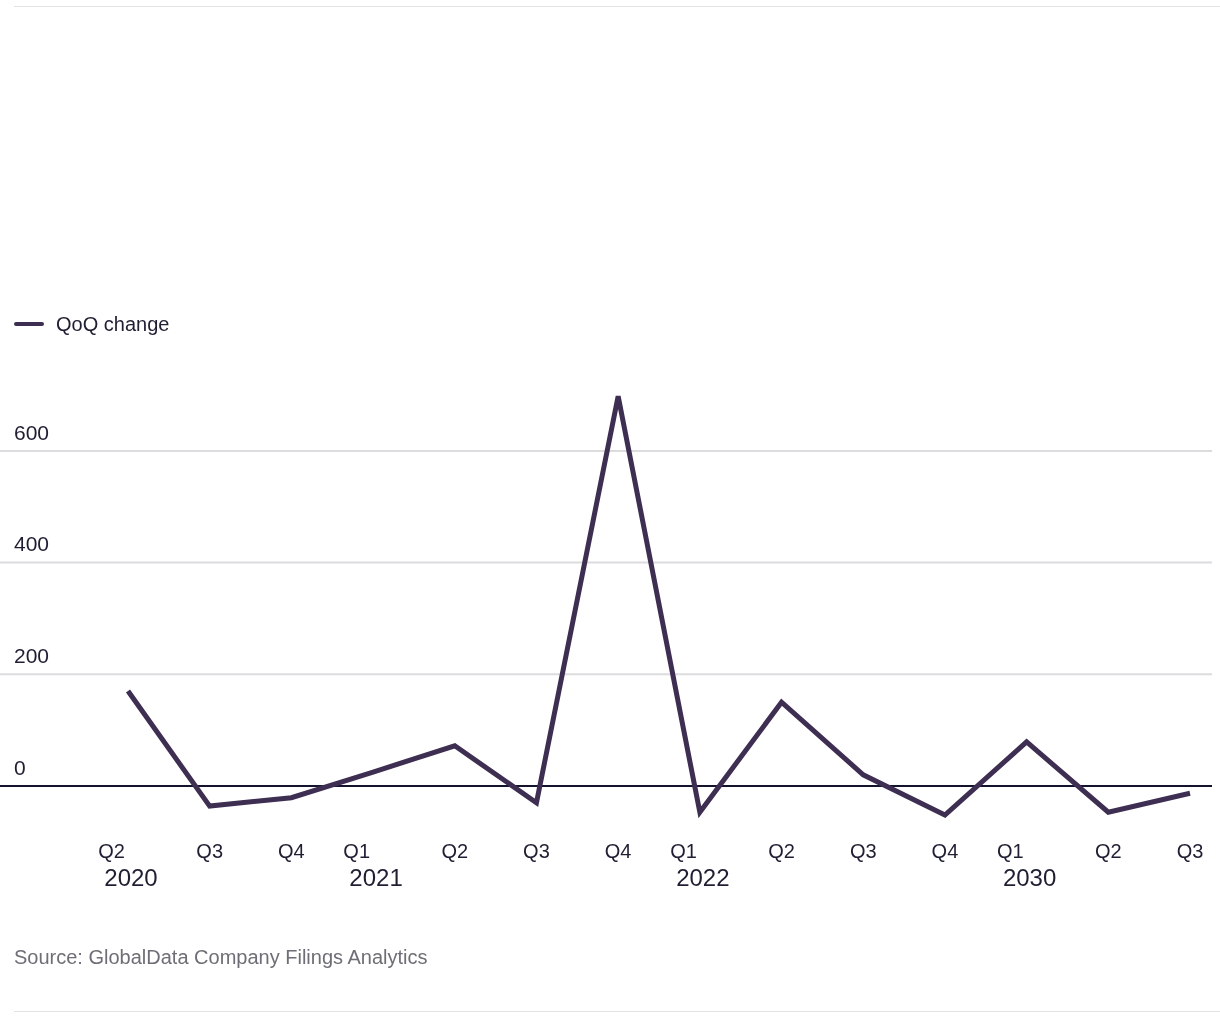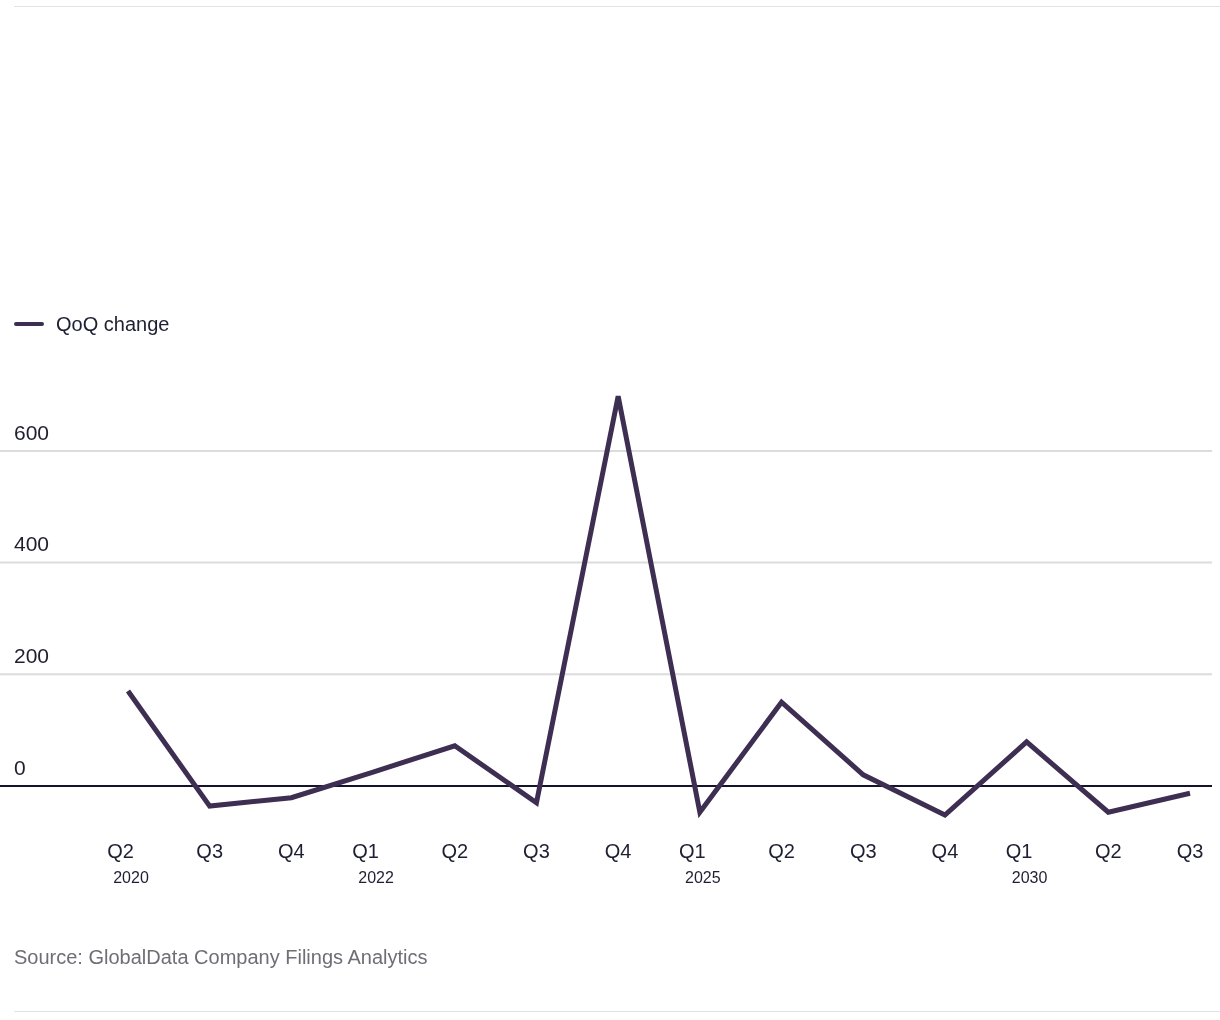--- a/index.html
+++ b/index.html
@@ -117,21 +117,21 @@
     top: 0;
     text-align: left;
     transform: translateX(-50%);
     font-size: 20px;
     color: #1f1f33;
     line-height: 26px;
     white-space: nowrap;
   }
   .xtick .yr {
     display: block;
-    font-size: 16px;
+    font-size: 24px;
     color: #1f1f33;
     line-height: 28px;
     margin-left: 6px;
   }
   .source {
     position: absolute;
     top: 945px;
     left: 14px;
     font-size: 20px;
     color: #6e6e76;
@@ -172,25 +172,25 @@
       <g id="series-group">
           <polyline points="128,311.055 209.69230769230768,426.106 291.38461538461536,417.7285 373.0769230769231,392.0375 454.7692307692308,365.788 536.4615384615385,422.755 618.1538461538462,16.16700000000003 699.8461538461538,432.2495 781.5384615384615,322.225 863.2307692307693,394.83 944.9230769230769,435.04200000000003 1026.6153846153848,361.87850000000003 1108.3076923076924,432.2495 1190,413.2605" fill="none" stroke="#3d2e52" stroke-width="5" stroke-linejoin="miter" stroke-linecap="butt"></polyline>
         </g>
     </svg>
   </div>
 
   <div class="xlabels" id="xlabels">
       <div class="xtick" style="left: 128px;"><span>Q2</span><span class="yr">2020</span></div>
       <div class="xtick" style="left: 209.692px;"><span>Q3</span></div>
       <div class="xtick" style="left: 291.385px;"><span>Q4</span></div>
-      <div class="xtick" style="left: 373.077px;"><span>Q1</span><span class="yr">2022</span></div>
+      <div class="xtick" style="left: 373.077px;"><span>Q1</span><span class="yr">2021</span></div>
       <div class="xtick" style="left: 454.769px;"><span>Q2</span></div>
       <div class="xtick" style="left: 536.462px;"><span>Q3</span></div>
       <div class="xtick" style="left: 618.154px;"><span>Q4</span></div>
-      <div class="xtick" style="left: 699.846px;"><span>Q1</span><span class="yr">2025</span></div>
+      <div class="xtick" style="left: 699.846px;"><span>Q1</span><span class="yr">2022</span></div>
       <div class="xtick" style="left: 781.538px;"><span>Q2</span></div>
       <div class="xtick" style="left: 863.231px;"><span>Q3</span></div>
       <div class="xtick" style="left: 944.923px;"><span>Q4</span></div>
       <div class="xtick" style="left: 1026.62px;"><span>Q1</span><span class="yr">2030</span></div>
       <div class="xtick" style="left: 1108.31px;"><span>Q2</span></div>
       <div class="xtick" style="left: 1190px;"><span>Q3</span></div>
     </div>
 
   <div class="source">Source: GlobalData Company Filings Analytics</div>
 

